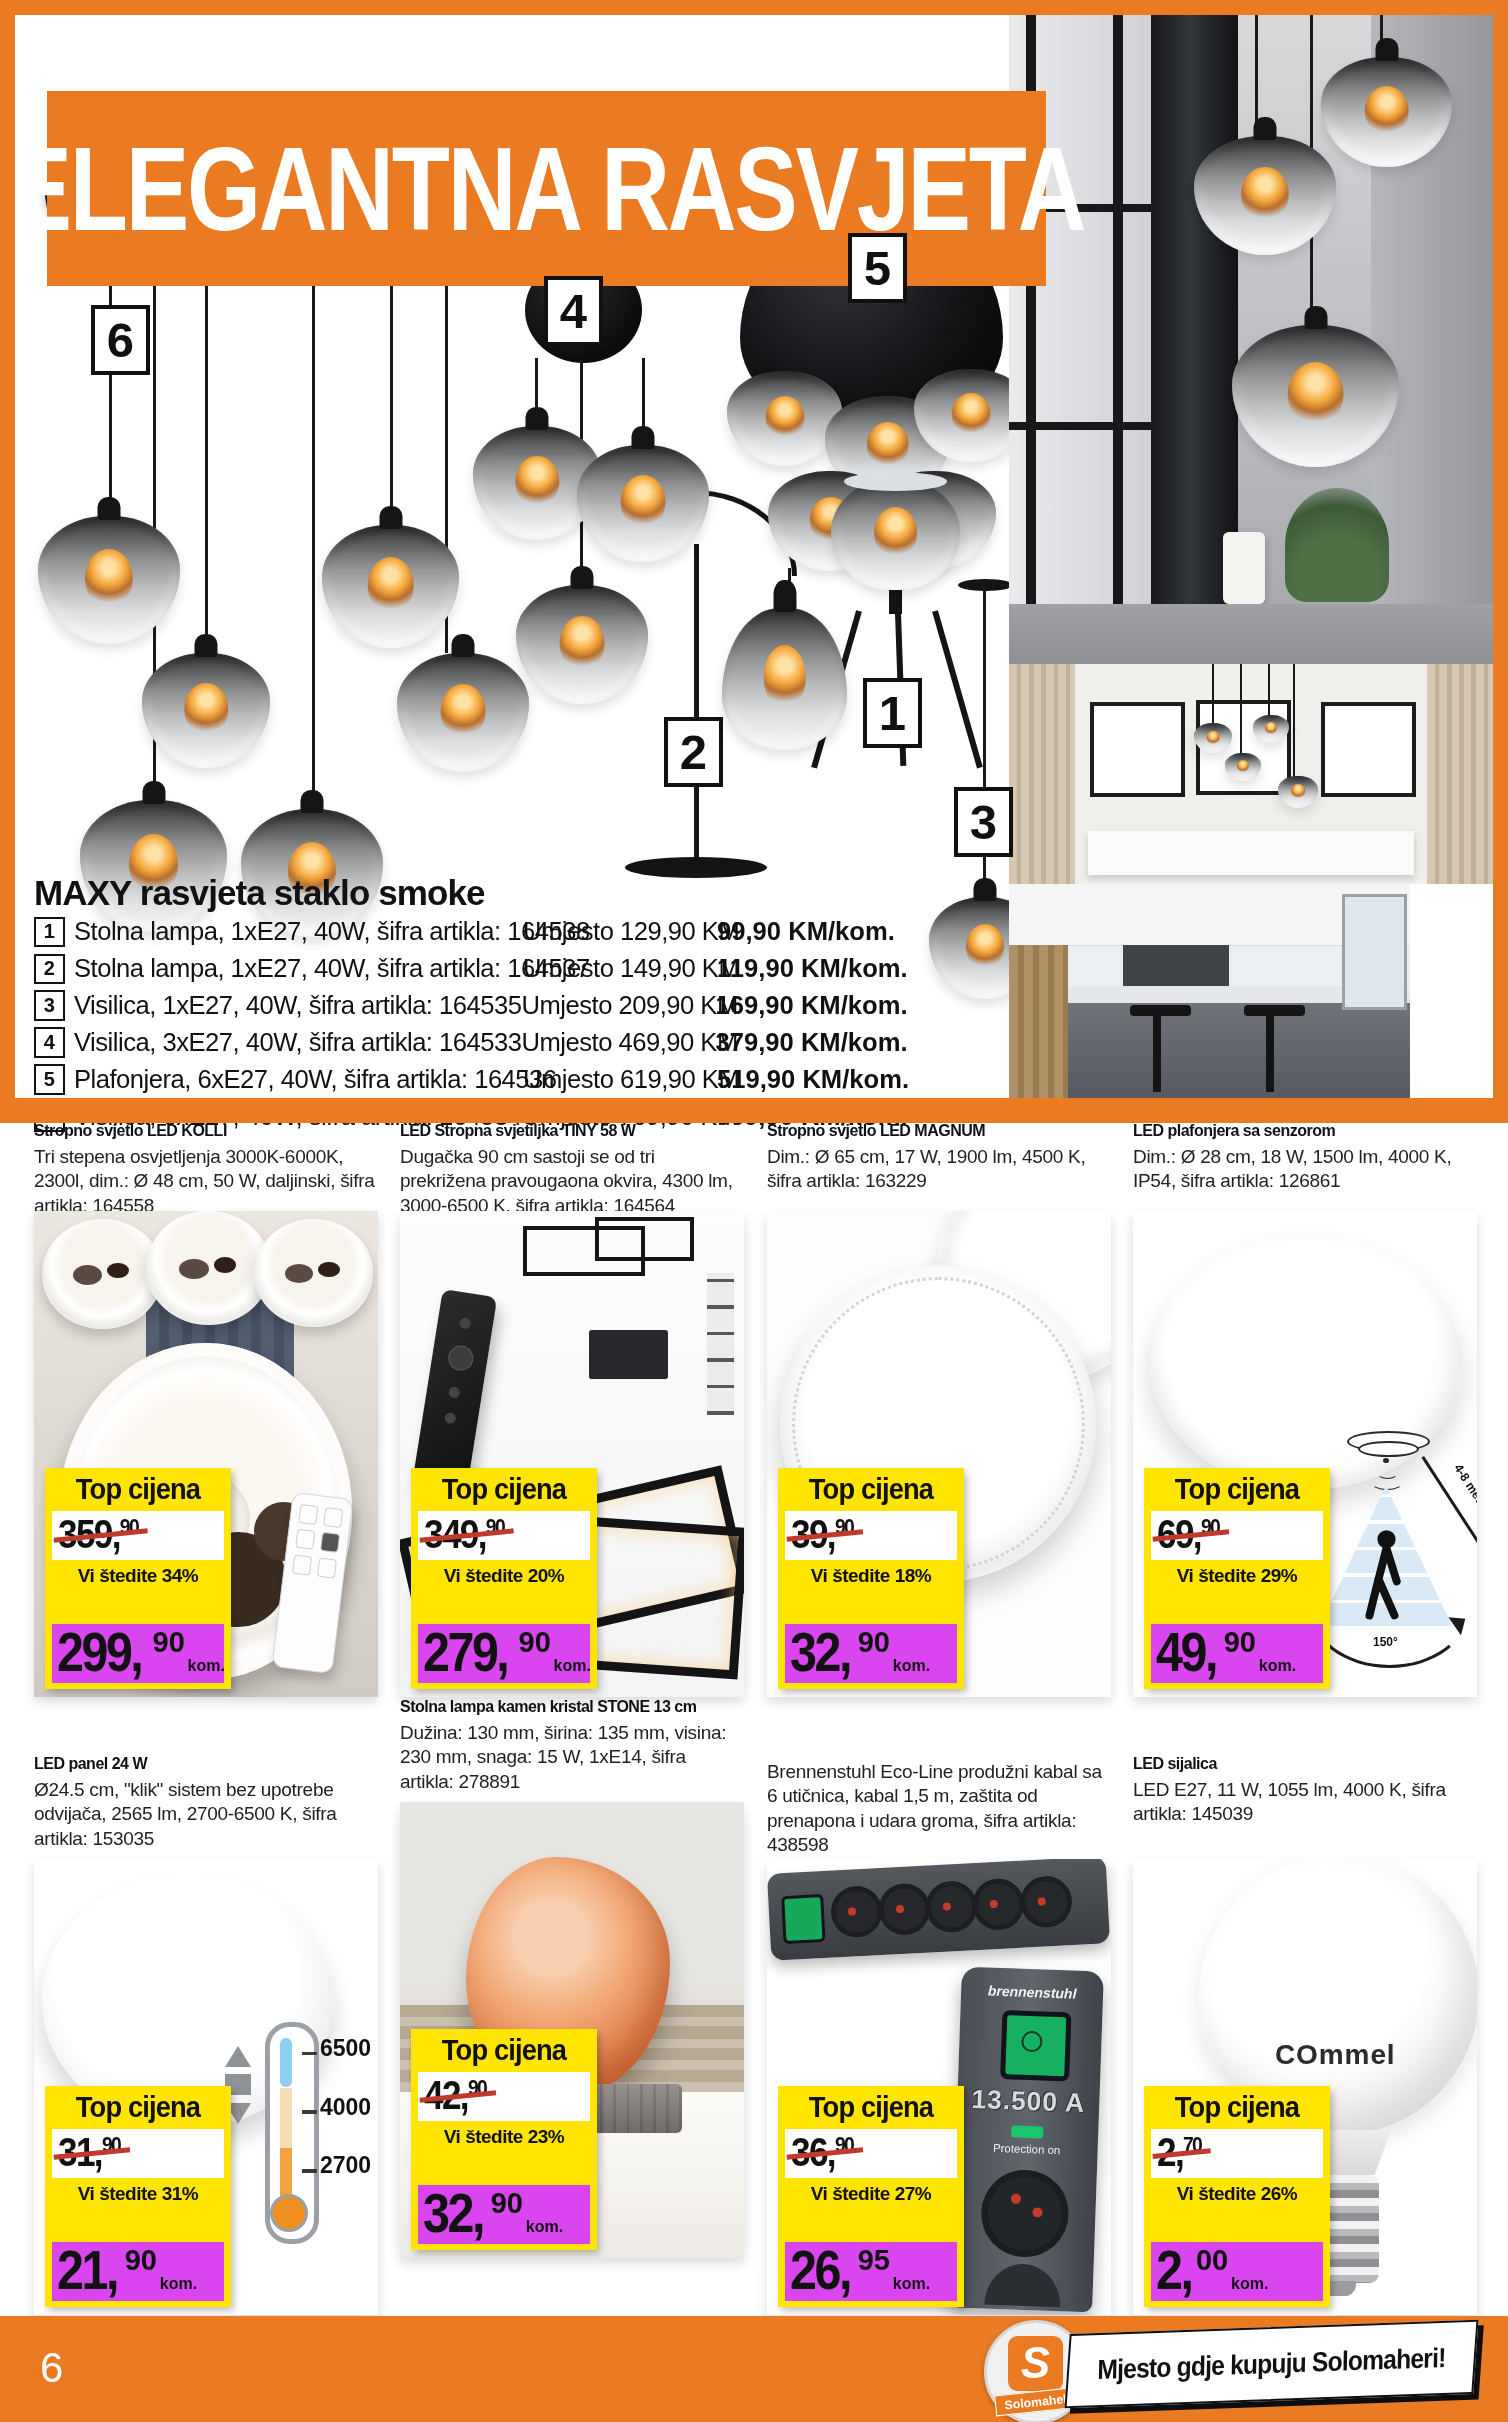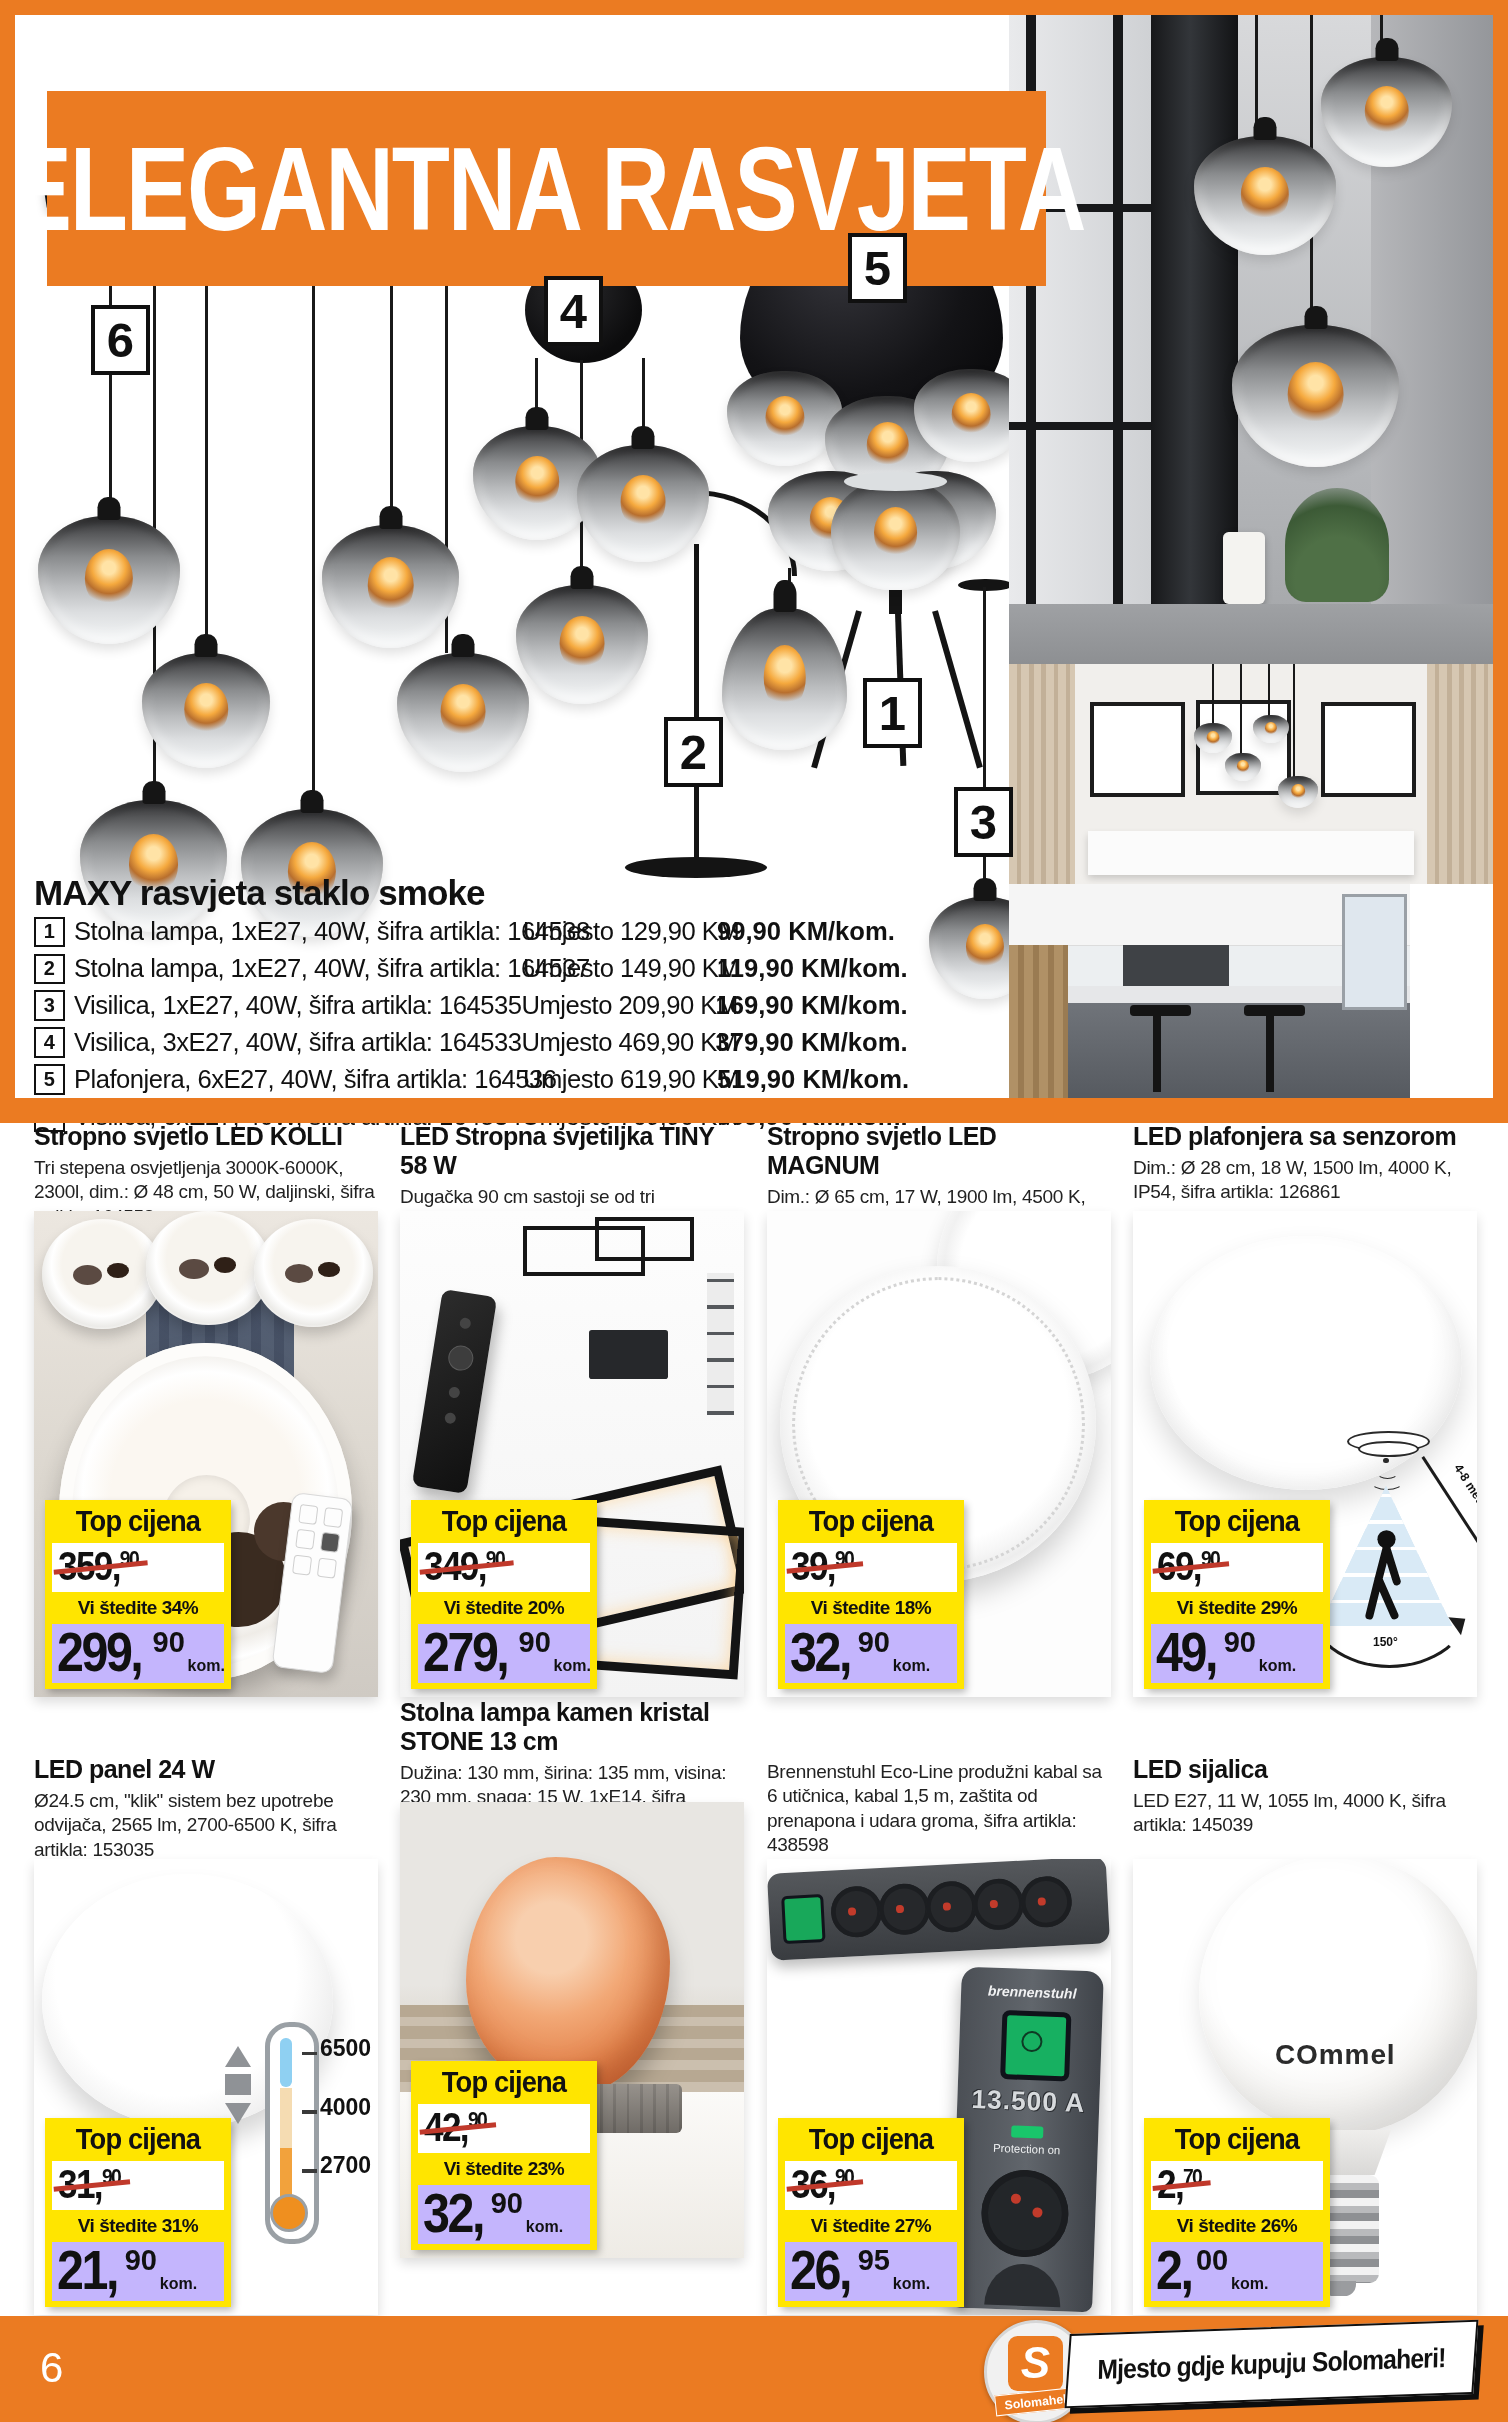--- a/index.html
+++ b/index.html
@@ -30,38 +30,38 @@
   .maxy{position:absolute;left:34px;top:873px;width:852px;z-index:6;}
   .maxy h2{margin:0;font-size:35px;font-weight:bold;letter-spacing:-0.9px;}
   .mrow{display:flex;align-items:center;height:36px;margin-top:0.9px;}
   .mnum{width:26.5px;height:26.5px;border:2.8px solid #101010;display:flex;align-items:center;justify-content:center;
         font-size:20px;font-weight:bold;margin-right:9.5px;flex:0 0 auto;}
   .mdesc{font-size:25.6px;width:449px;letter-spacing:-0.5px;white-space:nowrap;}
   .mwas{font-size:25.6px;width:194px;letter-spacing:-0.5px;white-space:nowrap;}
   .mnow{font-size:25.6px;font-weight:bold;width:173px;text-align:right;white-space:nowrap;}
   
   .col{position:absolute;width:344px;}
-  .col h3{margin:0;font-size:25px;font-weight:bold;letter-spacing:-0.5px;}
+  .col h3{margin:0;font-size:16px;font-weight:bold;letter-spacing:-0.5px;}
   .col p{margin:4.7px 0 0;font-size:19px;line-height:24.6px;color:#222;letter-spacing:-0.3px;}
   .card{position:absolute;left:0;width:344px;background:#fff;overflow:hidden;
         box-shadow:0 5.7px 11.4px rgba(0,0,0,.14);}
   .col-m .card{top:89px;height:486px;}
   .col-b .card{top:104px;height:456px;}
   
   .badge{position:absolute;left:11.4px;bottom:7.6px;width:172px;background:#FFE500;padding:5.7px 6.6px 6.6px;
          z-index:5;box-shadow:2.8px 3.8px 7.6px rgba(0,0,0,.28);}
   .bt{font-size:29px;font-weight:bold;text-align:center;letter-spacing:-0.9px;transform:scaleX(.94);}
   .old{background:#fff;margin-top:4.7px;padding:0.9px 5.7px 2.8px;}
   .op{font-size:40px;font-weight:bold;position:relative;display:inline-block;
       transform:scaleX(.88);transform-origin:left center;letter-spacing:-1.9px;}
   .op sup{font-size:22px;}
   .op::after{content:"";position:absolute;left:-4.7px;right:-11.4px;top:46%;height:4.7px;background:#C0392B;
       transform:rotate(-5deg);}
   .save{font-size:19px;font-weight:bold;text-align:center;padding:5.7px 0 4.7px;letter-spacing:-0.5px;}
-  .price{background:#c4b5fd;padding:0.9px 4.7px 2.8px;display:flex;align-items:flex-start;}
+  .price{background:#d946ef;padding:0.9px 4.7px 2.8px;display:flex;align-items:flex-start;margin-top:32px;}
   .pi{font-size:55px;font-weight:bold;line-height:55px;letter-spacing:-2.8px;display:inline-block;
       transform:scaleX(.88);transform-origin:left center;}
   .pd{font-size:29px;font-weight:bold;line-height:29px;margin-top:2.8px;}
   .unit{font-size:16px;font-weight:bold;align-self:flex-end;margin:0 0 4.7px 2.8px;}
   
   .footer{position:absolute;left:0;top:2316px;width:1508px;height:107px;background:#EB7B22;z-index:9;}
   .pageno{position:absolute;left:40px;top:28px;font-size:42px;color:#fff;}
   .logo{position:absolute;left:984px;top:3.8px;width:98px;height:98px;border-radius:50%;
         background:#f1f1f1;border:3.8px solid #d6d6d6;box-shadow:0 1.9px 5.7px rgba(0,0,0,.3);}
   .logo .sq{position:absolute;left:21px;top:13.2px;width:55px;height:55px;background:#EB7B22;border-radius:9.5px;

